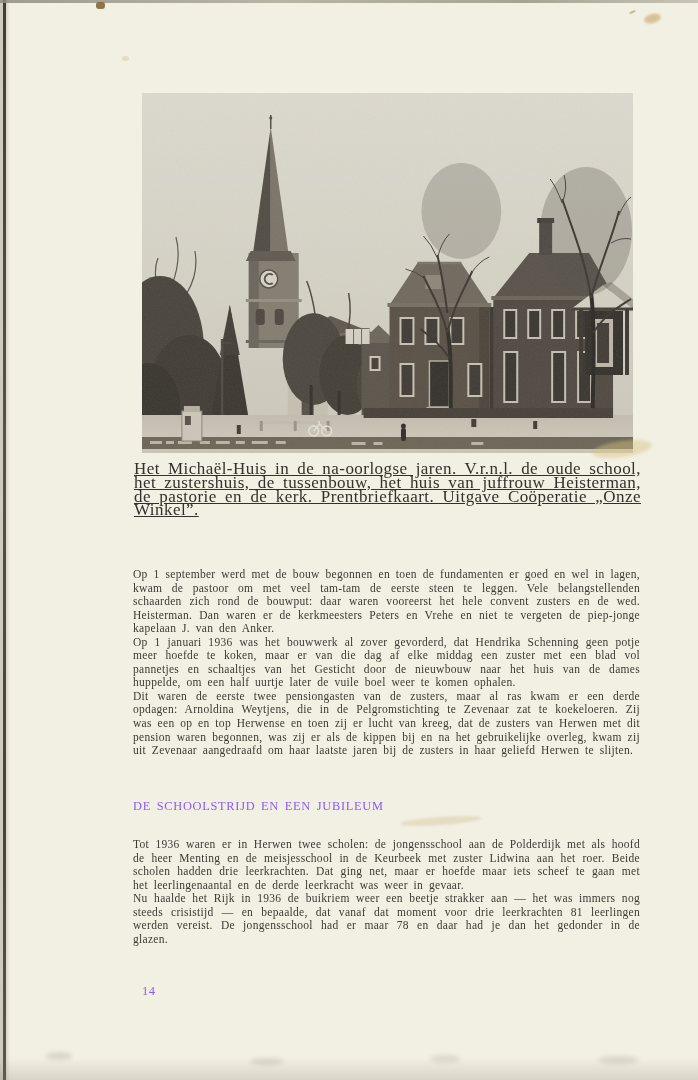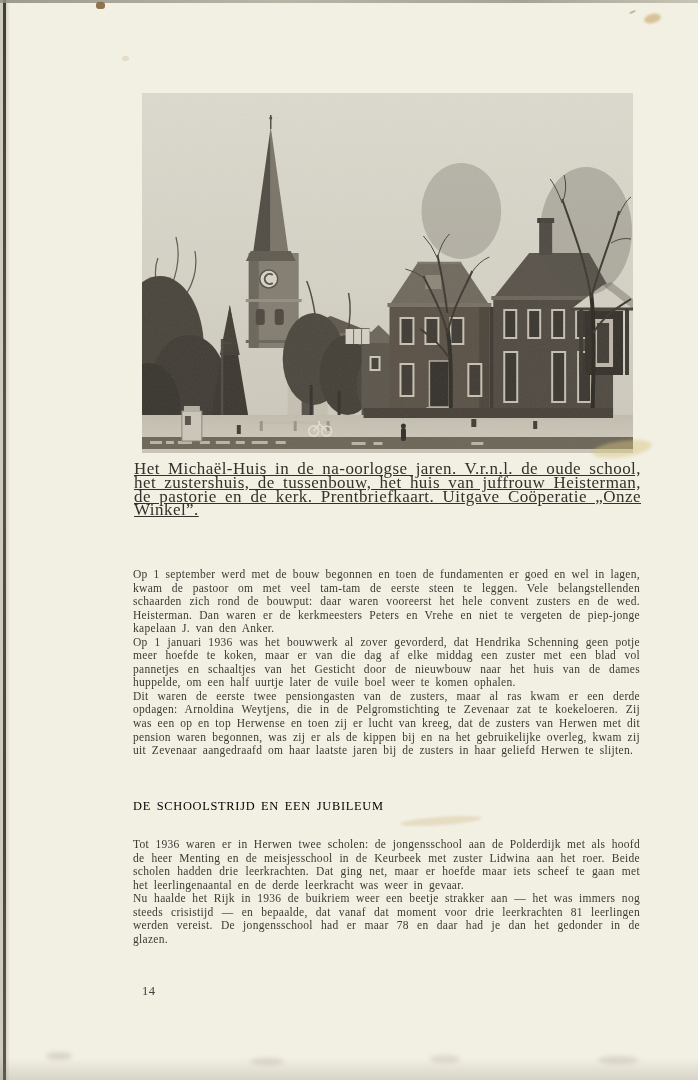--- a/index.html
+++ b/index.html
@@ -43,23 +43,23 @@
     position:absolute;left:133px;top:461px;width:507px;margin:1px;
     font-size:17px;line-height:13.8px;letter-spacing:.45px;word-spacing:3px;
     text-align:justify;color:#33312b;text-decoration:underline;
   }
   .textblock{position:absolute;left:133px;width:507px;font-size:11.5px;line-height:13.55px;letter-spacing:.3px;word-spacing:2.6px;text-align:justify;color:#3c3a33;}
   .textblock p{margin:0;}
   .tb1{top:536px;margin-top:32px;}
   .tb2{top:838px;font-family:Liberation Serif, serif;}
   .heading{
     position:absolute;left:133px;top:799px;margin:0;
-    font-size:12.4px;font-weight:400;letter-spacing:.7px;word-spacing:2px;color:#000000;
-  }
-  .pagenum{position:absolute;left:142px;top:984px;font-size:12.6px;letter-spacing:.5px;color:#404040;}
+    font-size:12.4px;font-weight:400;letter-spacing:.7px;word-spacing:2px;color:#8b5cf6;
+  }
+  .pagenum{position:absolute;left:142px;top:984px;font-size:12.6px;letter-spacing:.5px;color:#8b5cf6;}
 </style>
 </head>
 <body>
 
 <div class="page">
 
   <div class="edge-left-outer"></div>
   <div class="edge-left"></div>
   <div class="edge-left-inner"></div>
   <div class="edge-top"></div>

